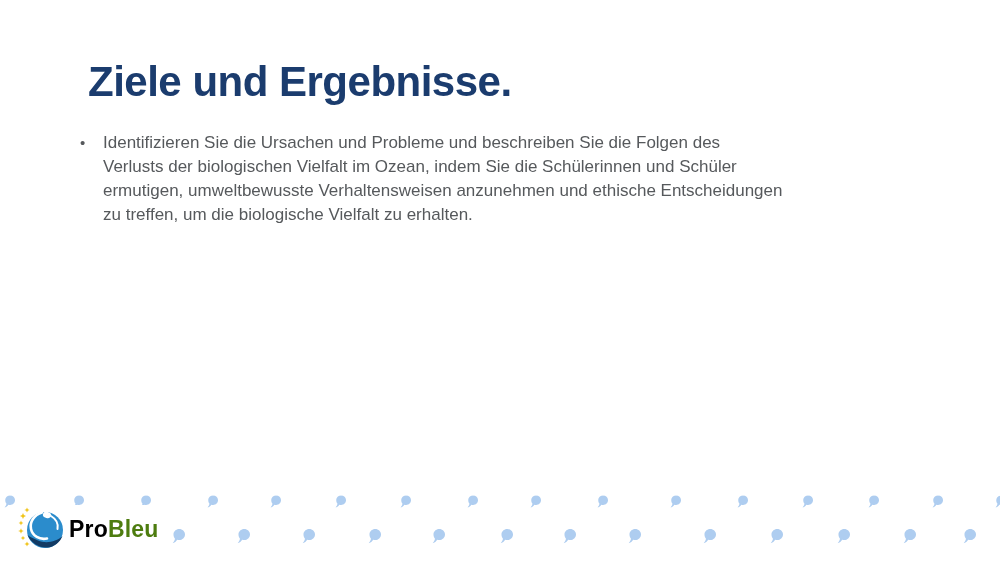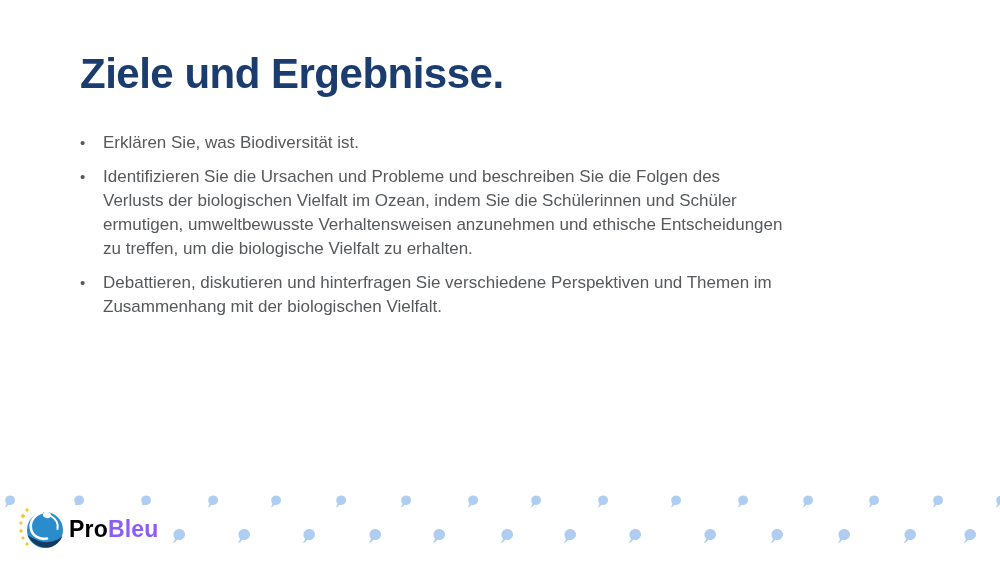--- a/index.html
+++ b/index.html
@@ -16,21 +16,21 @@
   }
   .slide {
     position: absolute;
     inset: 0;
     background: #ffffff;
   }
   .slide-title {
     position: absolute;
     left: 72px;
     top: 42px;
-    margin: 8px;
+    margin: 16px;
     font-size: 42px;
     line-height: 48px;
     font-weight: bold;
     letter-spacing: -0.5px;
     color: #1b3c6e;
     white-space: nowrap;
   }
   .bullet-list {
     position: absolute;
     left: 78px;
@@ -80,45 +80,42 @@
     display: block;
   }
   .logo-text {
     font-size: 23px;
     font-weight: bold;
     letter-spacing: 0.2px;
     margin-left: 3px;
     white-space: nowrap;
   }
   .logo-text .pro  { color: #000000; }
-  .logo-text .bleu { color: #8b5cf6; margin-top: 19px; }
+  .logo-text .bleu { color: #4d7c0f; margin-top: 19px; }
 </style>
 </head>
 <body>
 
 <svg width="0" height="0" style="position:absolute">
   <defs>
     <symbol id="droplet-shape" viewBox="0 0 14 16">
       <path d="M7.8 0.5 C11.2 0.5 14 3.1 14 6.4 C14 9.7 11.2 12.4 7.8 12.4 C7 12.4 6.2 12.2 5.5 12 C4.5 13.8 2.8 15.1 0.6 15.7 C2 14.3 2.9 12.7 3.2 10.9 C2.2 9.8 1.6 8.2 1.6 6.4 C1.6 3.1 4.4 0.5 7.8 0.5 Z"></path>
     </symbol>
   </defs>
 </svg>
 
 <div class="slide">
 
   <h1 class="slide-title">Ziele und Ergebnisse.</h1>
 
   <ul class="bullet-list">
-    <li class="bullet-item">Erklären Sie, was Biodiversität ist.</li>
     <li class="bullet-item">Identifizieren Sie die Ursachen und Probleme und beschreiben Sie die Folgen des
 Verlusts der biologischen Vielfalt im Ozean, indem Sie die Schülerinnen und Schüler
 ermutigen, umweltbewusste Verhaltensweisen anzunehmen und ethische Entscheidungen
 zu treffen, um die biologische Vielfalt zu erhalten.</li>
-    <li class="bullet-item">Debattieren, diskutieren und hinterfragen Sie verschiedene Perspektiven und Themen im
-Zusammenhang mit der biologischen Vielfalt.</li>
   </ul>
 
   <div class="droplet-layer" id="droplet-layer">
       <svg class="droplet" width="11" height="13" viewBox="0 0 14 16" style="left: 4px; top: 495px; fill: rgb(174, 205, 240);">
         <use href="#droplet-shape"></use>
       </svg>
       <svg class="droplet" width="11" height="13" viewBox="0 0 14 16" style="left: 73px; top: 495px; fill: rgb(174, 205, 240);">
         <use href="#droplet-shape"></use>
       </svg>
       <svg class="droplet" width="11" height="13" viewBox="0 0 14 16" style="left: 140px; top: 495px; fill: rgb(174, 205, 240);">

